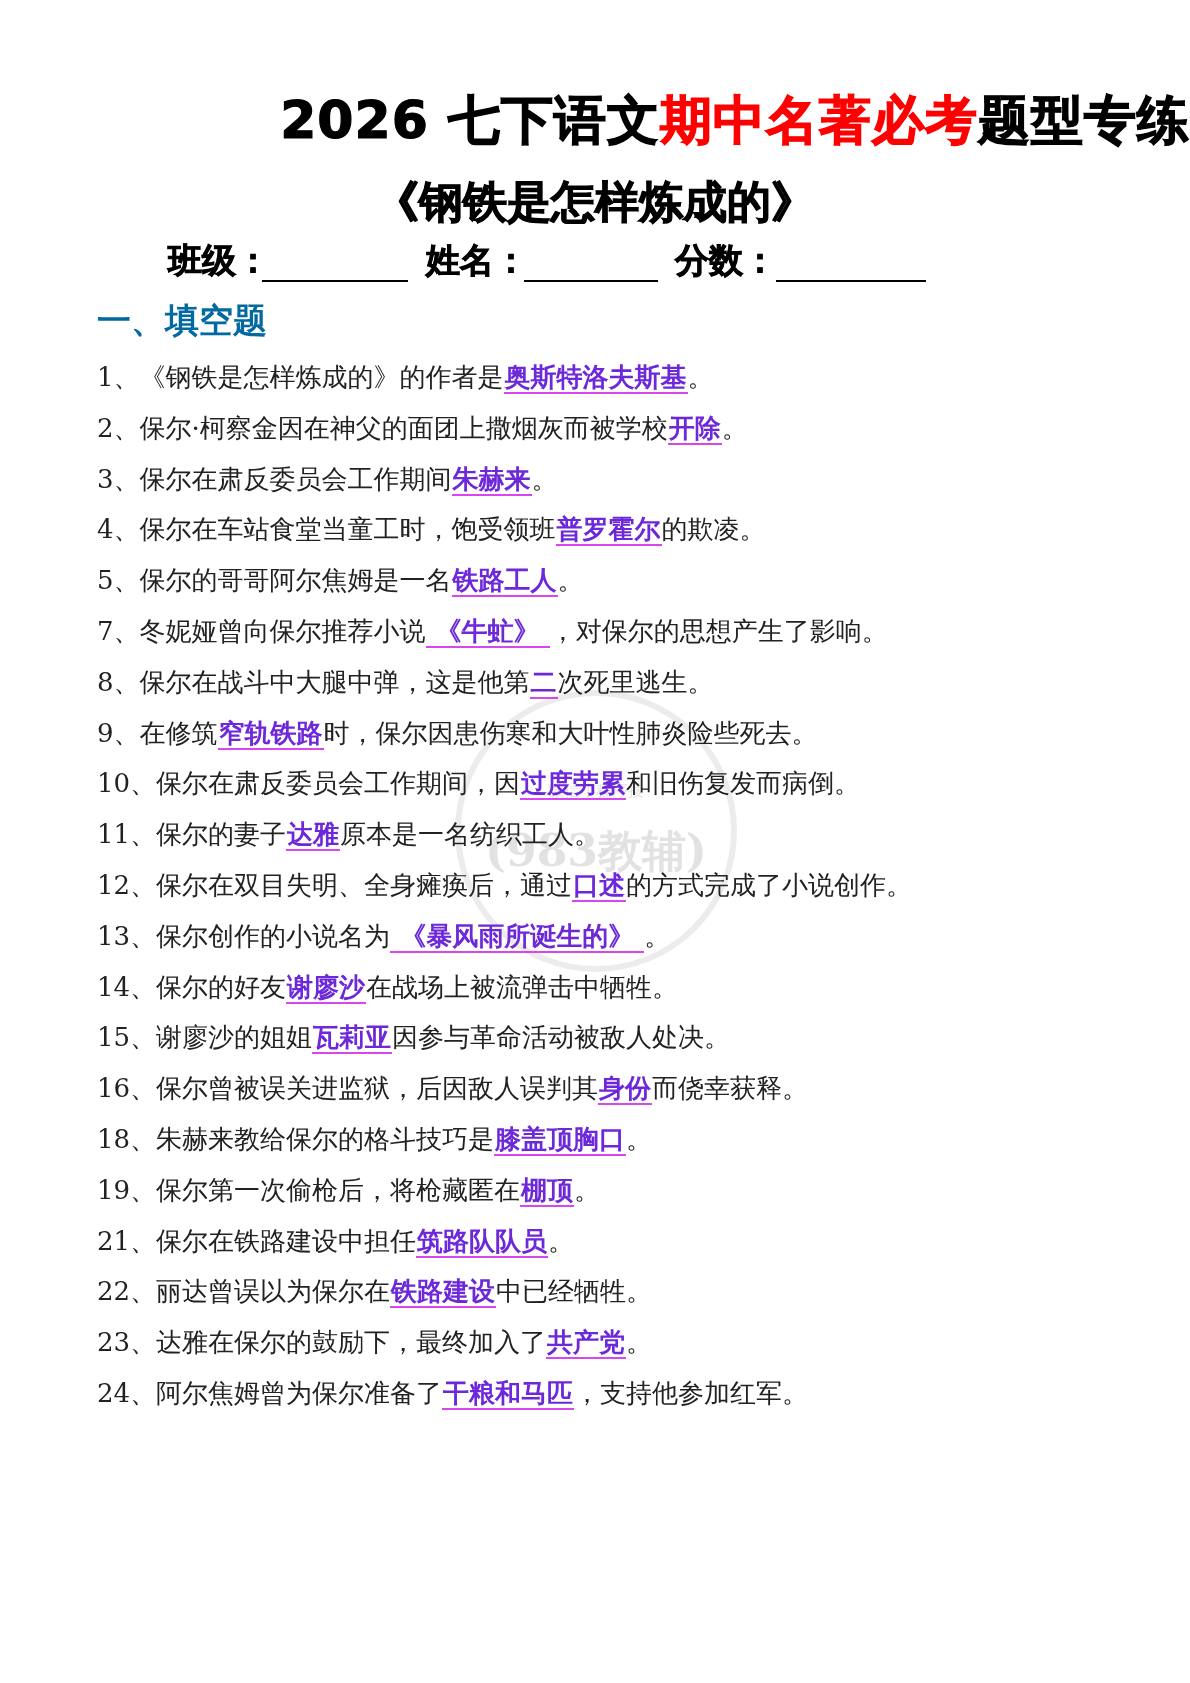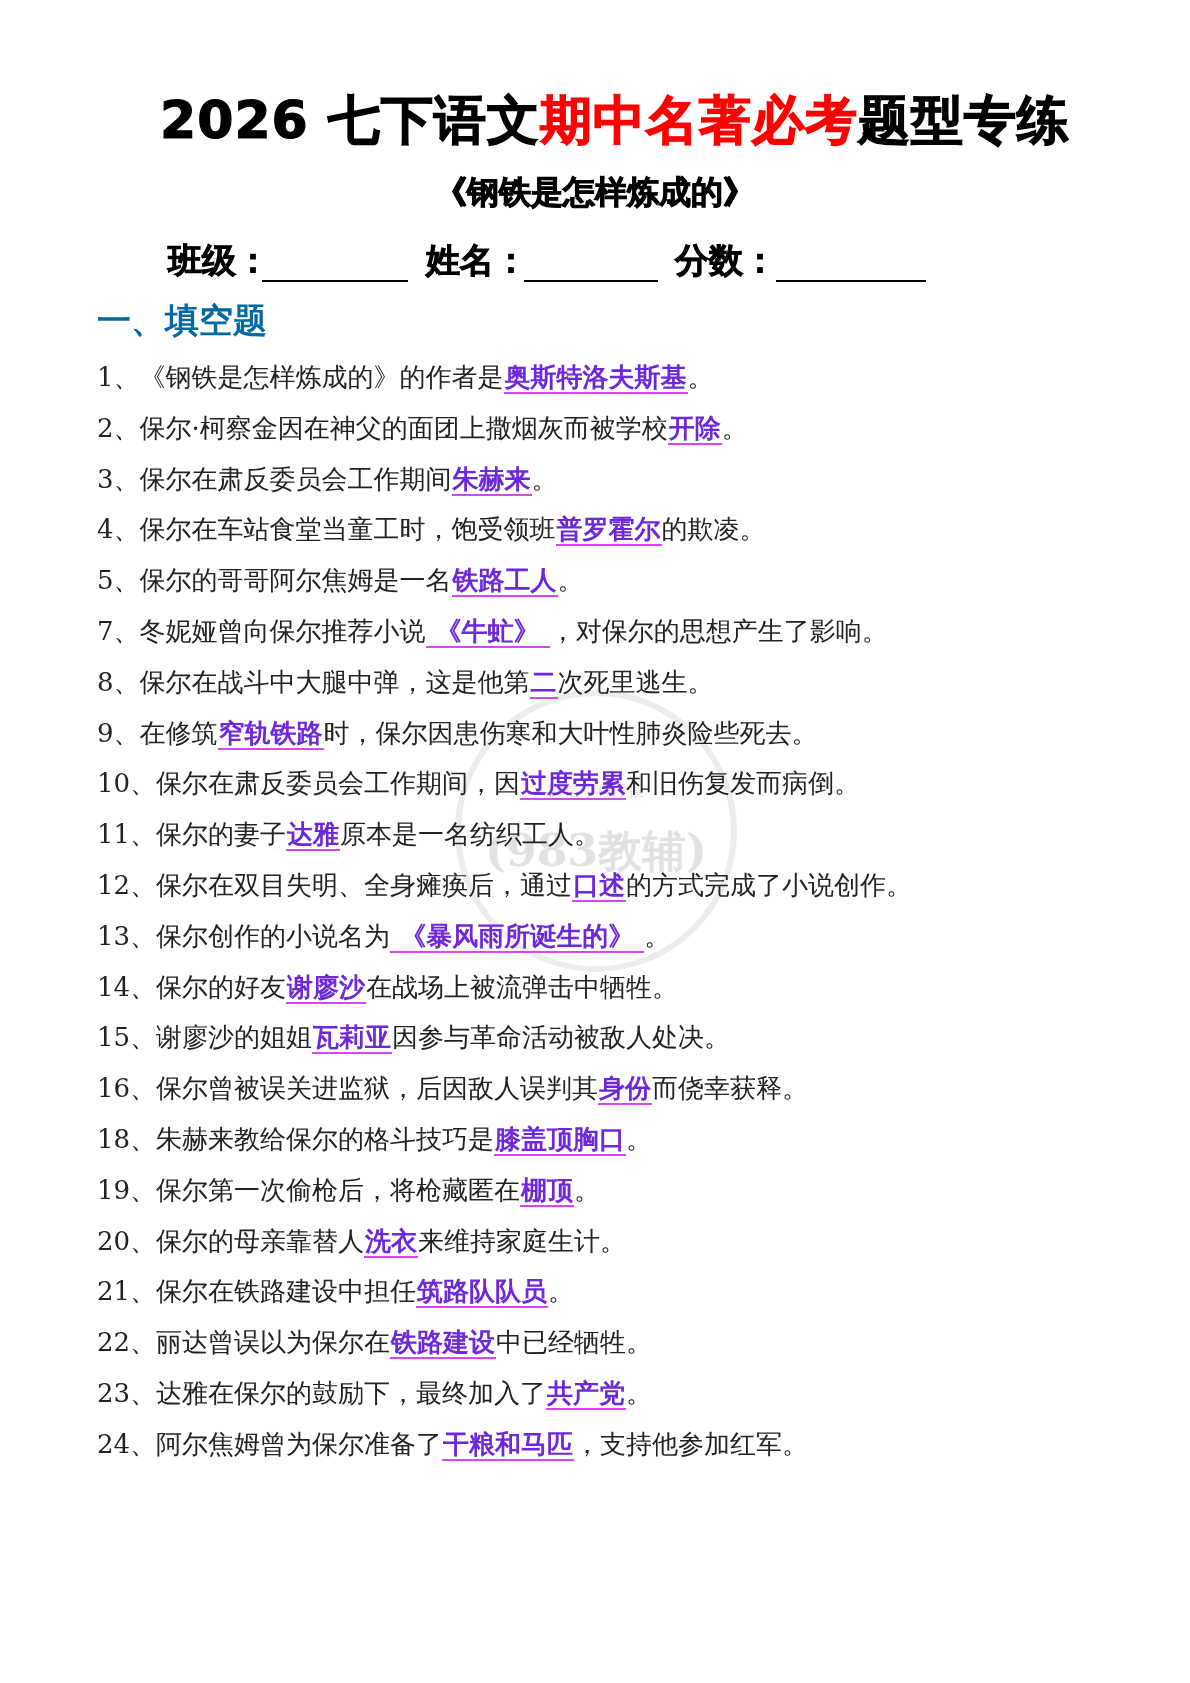--- a/index.html
+++ b/index.html
@@ -3,32 +3,32 @@
   <meta charset="utf-8">
   <style>
     html, body { margin: 0; padding: 0; background: #ffffff; }
     body {
       width: 1190px; height: 1683px; position: relative; overflow: hidden;
       font-family: "DejaVu Serif", "Liberation Serif", serif;
       color: #222222;
     }
     .title {
       position: absolute; left: 0; right: 0; top: 88px;
-      text-align: center;
+      text-align: right;
       font-family: "DejaVu Sans", "Liberation Sans", sans-serif;
       font-weight: 900; font-size: 52px; letter-spacing: 1px;
       color: #000; line-height: 64px; margin-left: 40px;
       -webkit-text-stroke: 1.2px #000;
     }
     .title .red { color: #ff0000; -webkit-text-stroke: 1.2px #ff0000; }
     .subtitle {
-      position: absolute; left: 0; right: 0; top: 164px;
+      position: absolute; left: 0; right: 0; top: 174px;
       text-align: center;
       font-family: "DejaVu Sans", "Liberation Sans", sans-serif;
-      font-weight: 900; font-size: 32px; line-height: 56px; color: #000;
+      font-weight: 900; font-size: 44px; line-height: 56px; color: #000;
       -webkit-text-stroke: 1px #000;
     }
     .info-row {
       position: absolute; top: 238px; left: 168px; width: 860px; height: 50px;
       font-family: "DejaVu Sans", "Liberation Sans", sans-serif;
       font-weight: 900; font-size: 34px; color: #000;
       -webkit-text-stroke: 0.8px #000;
     }
     .info-label { position: absolute; top: 0; line-height: 44px; }
     .info-blank {
@@ -96,18 +96,17 @@
     <div class="q"><span>9、</span><span>在修筑</span><span class="ans">窄轨铁路</span><span>时，保尔因患伤寒和大叶性肺炎险些死去。</span></div>
     <div class="q"><span>10、</span><span>保尔在肃反委员会工作期间，因</span><span class="ans">过度劳累</span><span>和旧伤复发而病倒。</span></div>
     <div class="q"><span>11、</span><span>保尔的妻子</span><span class="ans">达雅</span><span>原本是一名纺织工人。</span></div>
     <div class="q"><span>12、</span><span>保尔在双目失明、全身瘫痪后，通过</span><span class="ans">口述</span><span>的方式完成了小说创作。</span></div>
     <div class="q"><span>13、</span><span>保尔创作的小说名为</span><span class="ans"> 《暴风雨所诞生的》 </span><span>。</span></div>
     <div class="q"><span>14、</span><span>保尔的好友</span><span class="ans">谢廖沙</span><span>在战场上被流弹击中牺牲。</span></div>
     <div class="q"><span>15、</span><span>谢廖沙的姐姐</span><span class="ans">瓦莉亚</span><span>因参与革命活动被敌人处决。</span></div>
     <div class="q"><span>16、</span><span>保尔曾被误关进监狱，后因敌人误判其</span><span class="ans">身份</span><span>而侥幸获释。</span></div>
     <div class="q"><span>18、</span><span>朱赫来教给保尔的格斗技巧是</span><span class="ans">膝盖顶胸口</span><span>。</span></div>
     <div class="q"><span>19、</span><span>保尔第一次偷枪后，将枪藏匿在</span><span class="ans">棚顶</span><span>。</span></div>
-    <div class="q"><span>20、</span><span>保尔的母亲靠替人</span><span class="ans">洗衣</span><span>来维持家庭生计。</span></div>
     <div class="q"><span>21、</span><span>保尔在铁路建设中担任</span><span class="ans">筑路队队员</span><span>。</span></div>
     <div class="q"><span>22、</span><span>丽达曾误以为保尔在</span><span class="ans">铁路建设</span><span>中已经牺牲。</span></div>
     <div class="q"><span>23、</span><span>达雅在保尔的鼓励下，最终加入了</span><span class="ans">共产党</span><span>。</span></div>
     <div class="q"><span>24、</span><span>阿尔焦姆曾为保尔准备了</span><span class="ans">干粮和马匹</span><span>，支持他参加红军。</span></div>
   </div>
 
 </body></html>

